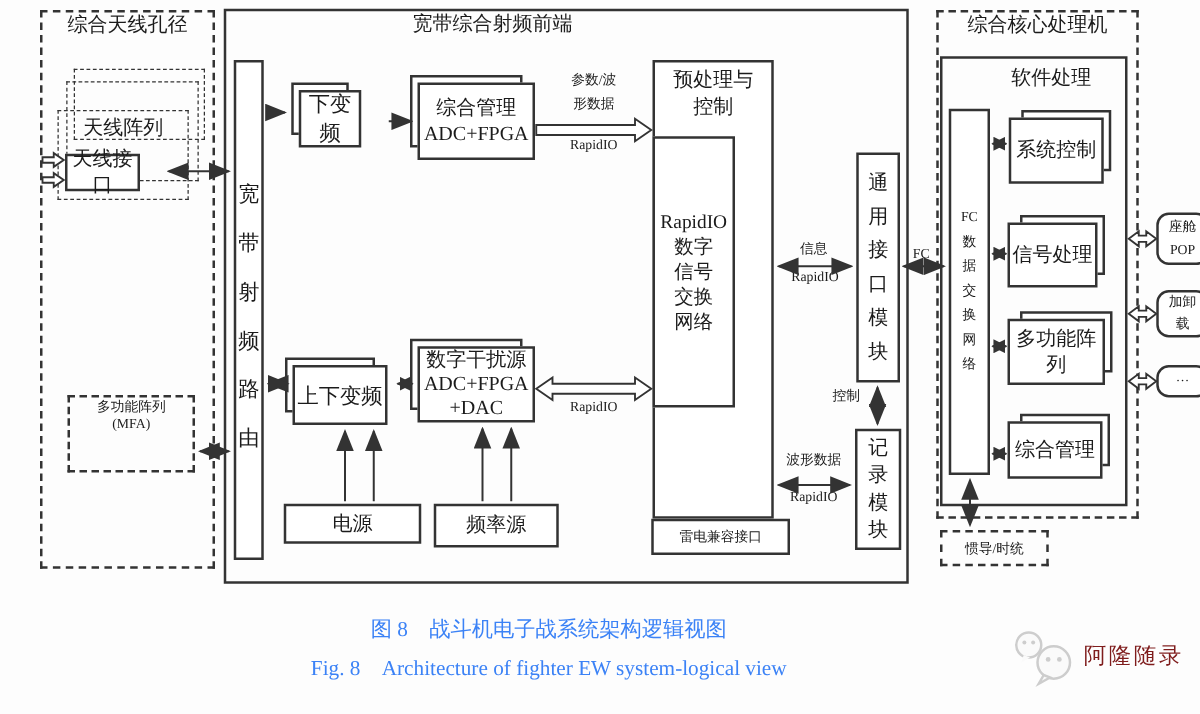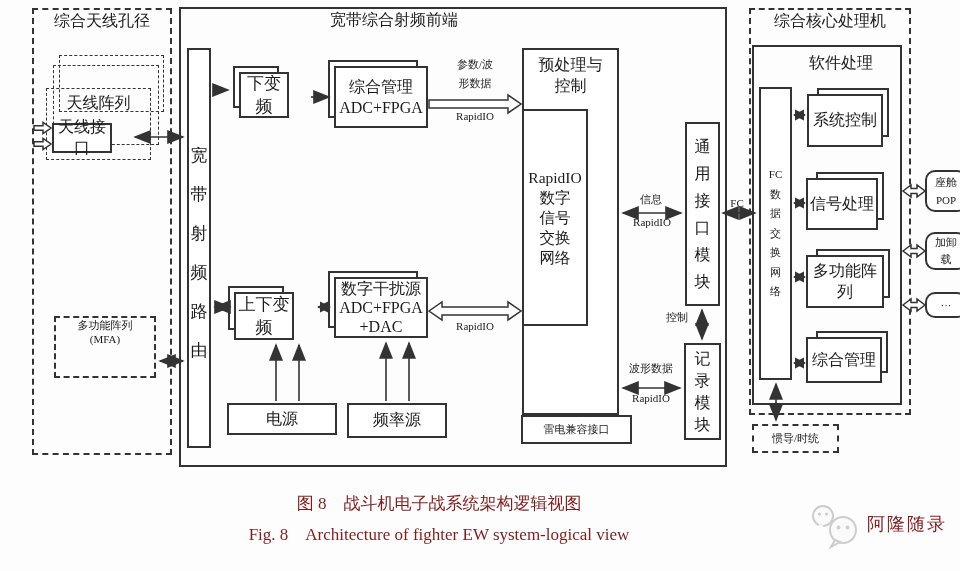--- a/index.html
+++ b/index.html
@@ -10,21 +10,21 @@
   .dashedbox{position:absolute;border:2px dashed #333;box-sizing:border-box;background:transparent;}
   .lbl{position:absolute;text-align:center;line-height:1.2;}
   .pre{white-space:pre-line;}
   .stack::before{content:"";position:absolute;z-index:-1;width:100%;height:100%;
        border:2px solid #333;background:#fff;box-sizing:border-box;top:-8px;}
   .back-ul::before{left:-8px;}
   .back-ur::before{left:8px;}
   .round{border-radius:10px;}
   .vtext{white-space:pre-line;text-align:center;}
   .f15{font-size:11px;} .f16{font-size:16px;} .f17{font-size:17px;}
-  .caption{position:absolute;left:0;width:830px;text-align:center;font-size:17px;color:#7f1d1d;}
+  .caption{position:absolute;left:0;width:830px;text-align:center;font-size:17px;color:#3b82f6;}
   .wm-text{position:absolute;color:#7f1d1d;font-size:18px;letter-spacing:2px;text-shadow:1px 1px 0 #fff;}
   svg.layer{position:absolute;left:0;top:0;pointer-events:none;}
 </style>
 </head>
 <body>
 
 <div id="diagram">
 
   <div class="dashedbox" style="left:8px;top:8px;width:140px;height:447px"></div>
   <div class="lbl f16" style="left:12px;top:11px;width:132px">综合天线孔径</div>
@@ -47,21 +47,21 @@
 带
 射
 频
 路
 由</div>
 
   <div class="box stack back-ul f17" style="left:215px;top:72px;width:50px;height:46px">下变频</div>
   <div class="box stack back-ul f16 pre" style="left:310px;top:66px;width:94px;height:62px;line-height:21px">综合管理
 ADC+FPGA</div>
 
-  <div class="box stack back-ul f17" style="left:210px;top:292px;width:60px;height:48px">上下变频</div>
+  <div class="box stack back-ul f17" style="left:210px;top:292px;width:76px;height:48px">上下变频</div>
   <div class="box stack back-ul f16 pre" style="left:310px;top:277px;width:94px;height:61px;line-height:19px">数字干扰源
 ADC+FPGA
 +DAC</div>
 
   <div class="box f16" style="left:203px;top:403px;width:110px;height:32px">电源</div>
   <div class="box f16" style="left:323px;top:403px;width:100px;height:35px">频率源</div>
 
   <div class="box" style="left:498px;top:48px;width:97px;height:367px;align-items:flex-start">
       <span class="pre f16" style="margin-top:4px;line-height:21px">预处理与
 控制</span>

